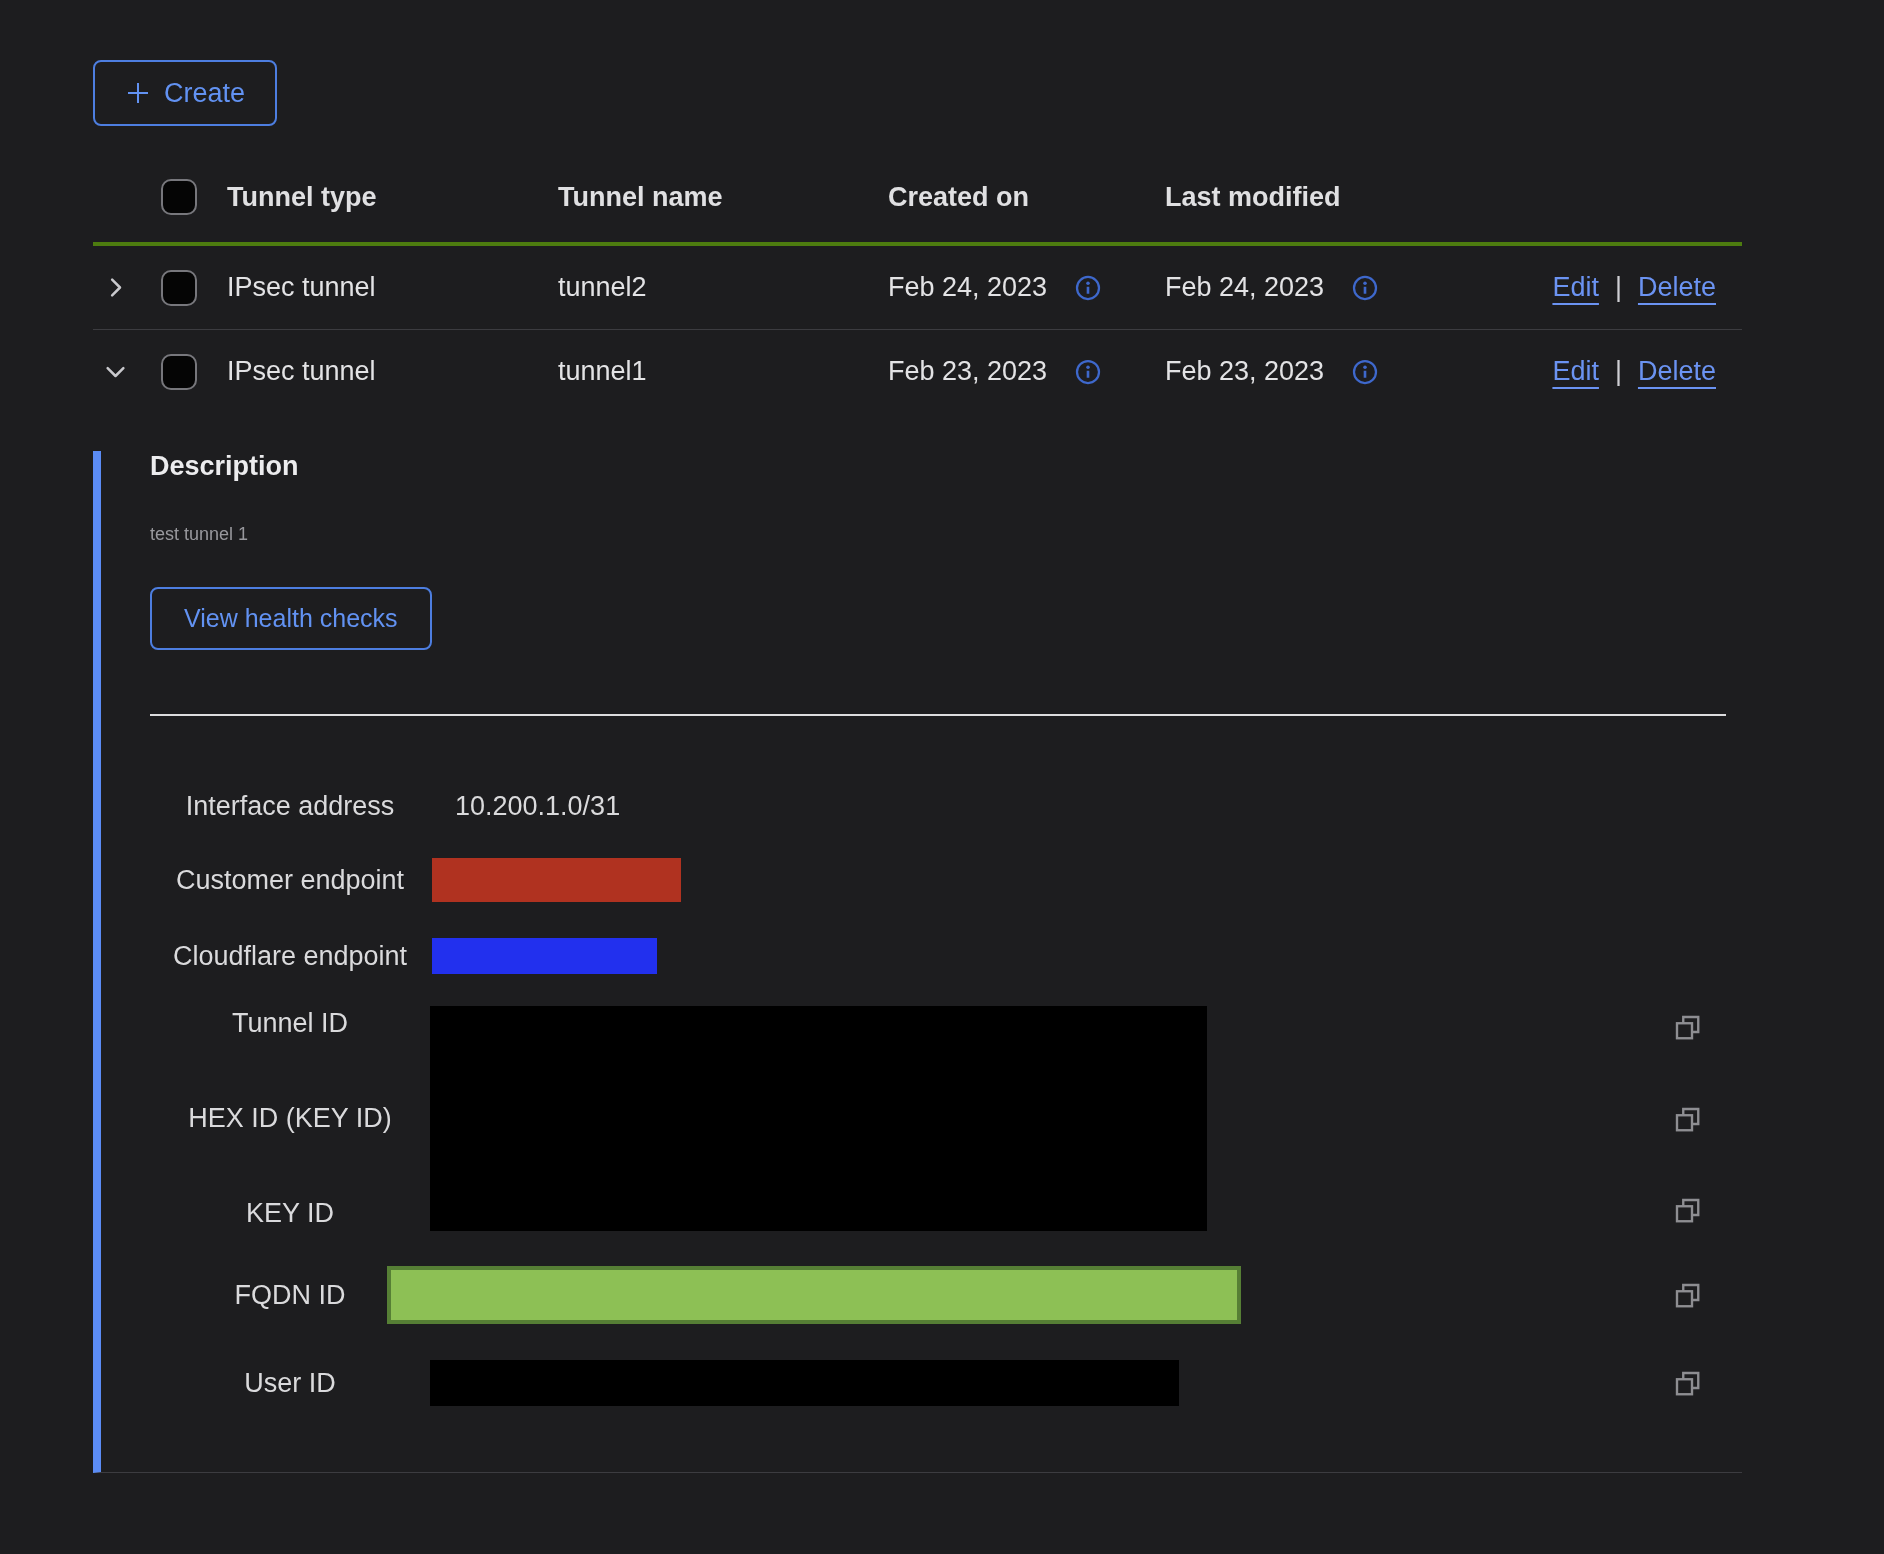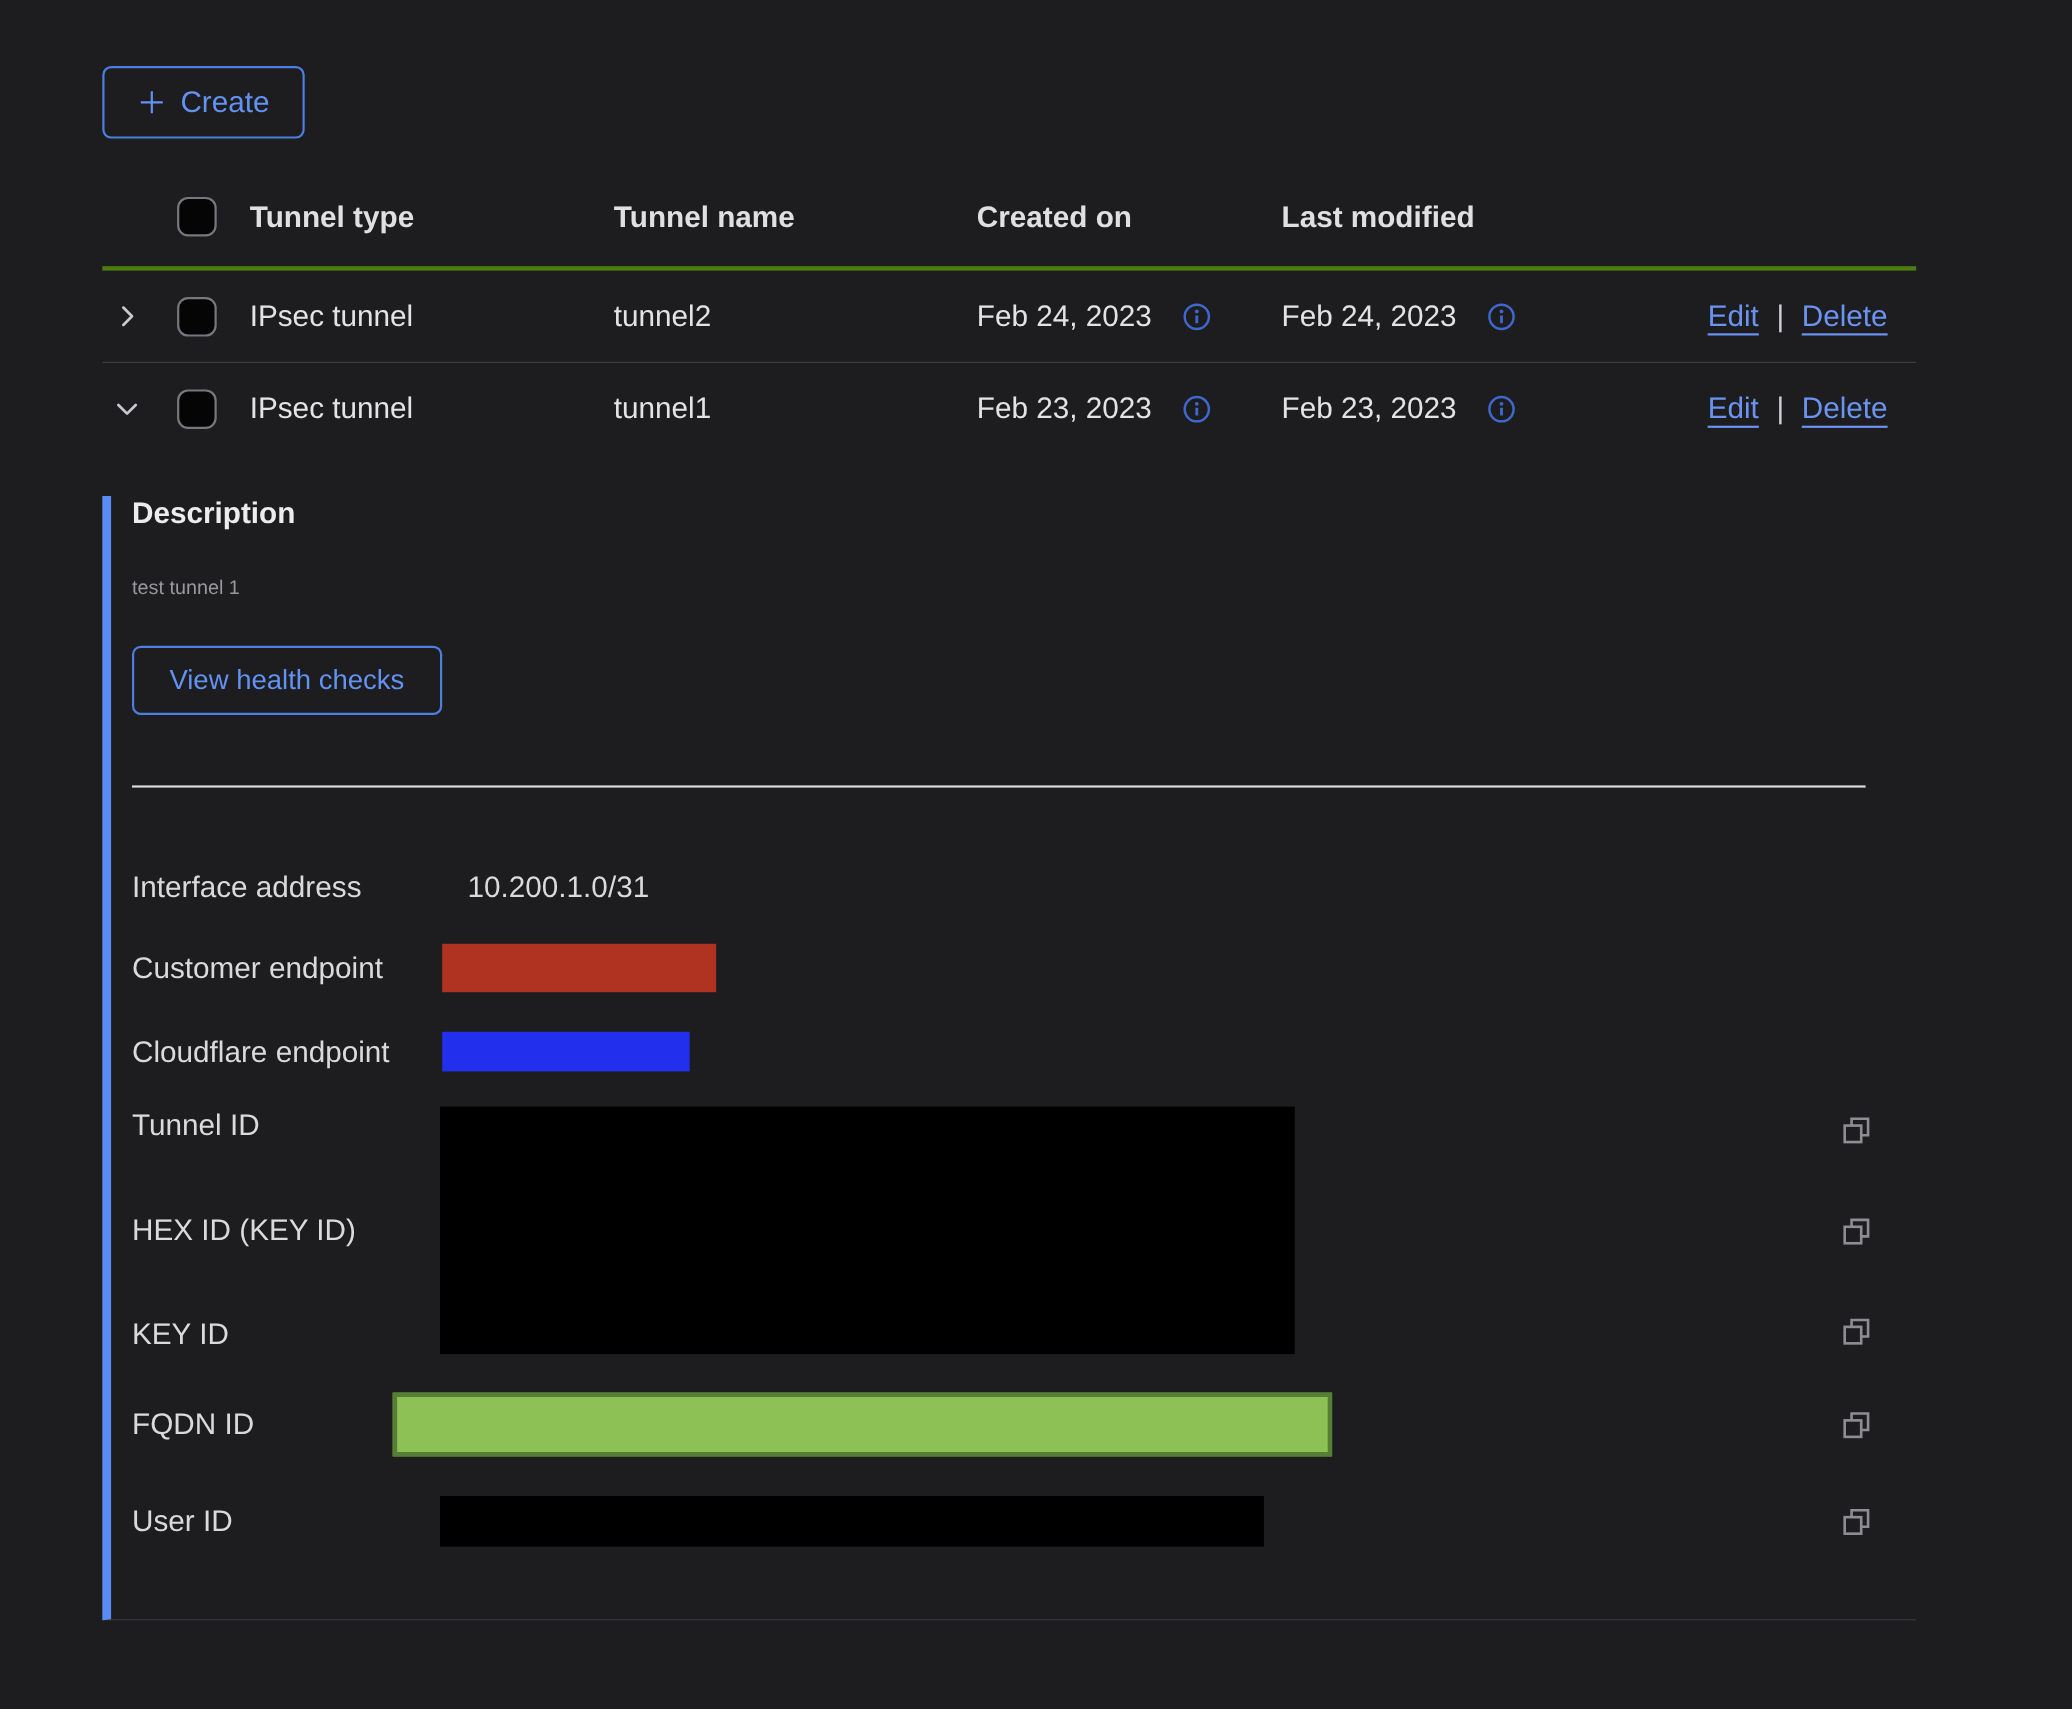--- a/index.html
+++ b/index.html
@@ -53,33 +53,33 @@
     color:#6b93f2;text-decoration:underline;text-underline-offset:7px;
     text-decoration-thickness:2px;cursor:pointer;font-size:27px;
   }
   .pipe{color:#cfcfd3;font-size:27px;}
   .exp-icon{cursor:pointer;display:flex;align-items:center;}
 
   
   .panel{
     border-left:8px solid #5b8cf5;
     border-bottom:1px solid #3c3c40;
-    padding:0 0 66px 19px;
+    padding:0 0 66px 49px;
   }
   .desc-label{margin-top:38px;font-size:27px;font-weight:bold;color:#ececee;}
   .desc-text{margin-top:42px;font-size:18px;color:#98989d;}
   .health-btn{
     margin-top:42px;height:63px;display:inline-flex;align-items:center;
     padding:0 32px;background:transparent;
     border:2px solid #4d7ee0;border-radius:8px;
     color:#6292f2;font-size:25px;font-family:inherit;cursor:pointer;
   }
   .divider{margin-top:64px;width:1576px;height:2px;background:#dcdcde;}
 
-  .frow{display:flex;align-items:center;}
+  .frow{display:flex;align-items:center;text-align:center;}
   .flabel{width:280px;flex-shrink:0;font-size:27px;color:#dadadc;}
   .fvalue{flex:1;display:flex;align-items:center;}
   .ficon{width:70px;flex-shrink:0;display:flex;}
   .copy-btn{background:none;border:none;padding:0;cursor:pointer;display:flex;}
 
   .frow-interface{margin-top:72px;min-height:36px;}
   .ip-value{margin-left:25px;font-size:27px;color:#dadadc;}
 
   .frow-customer{margin-top:34px;}
   .red-block{margin-left:2px;width:249px;height:44px;background:#b03220;}

